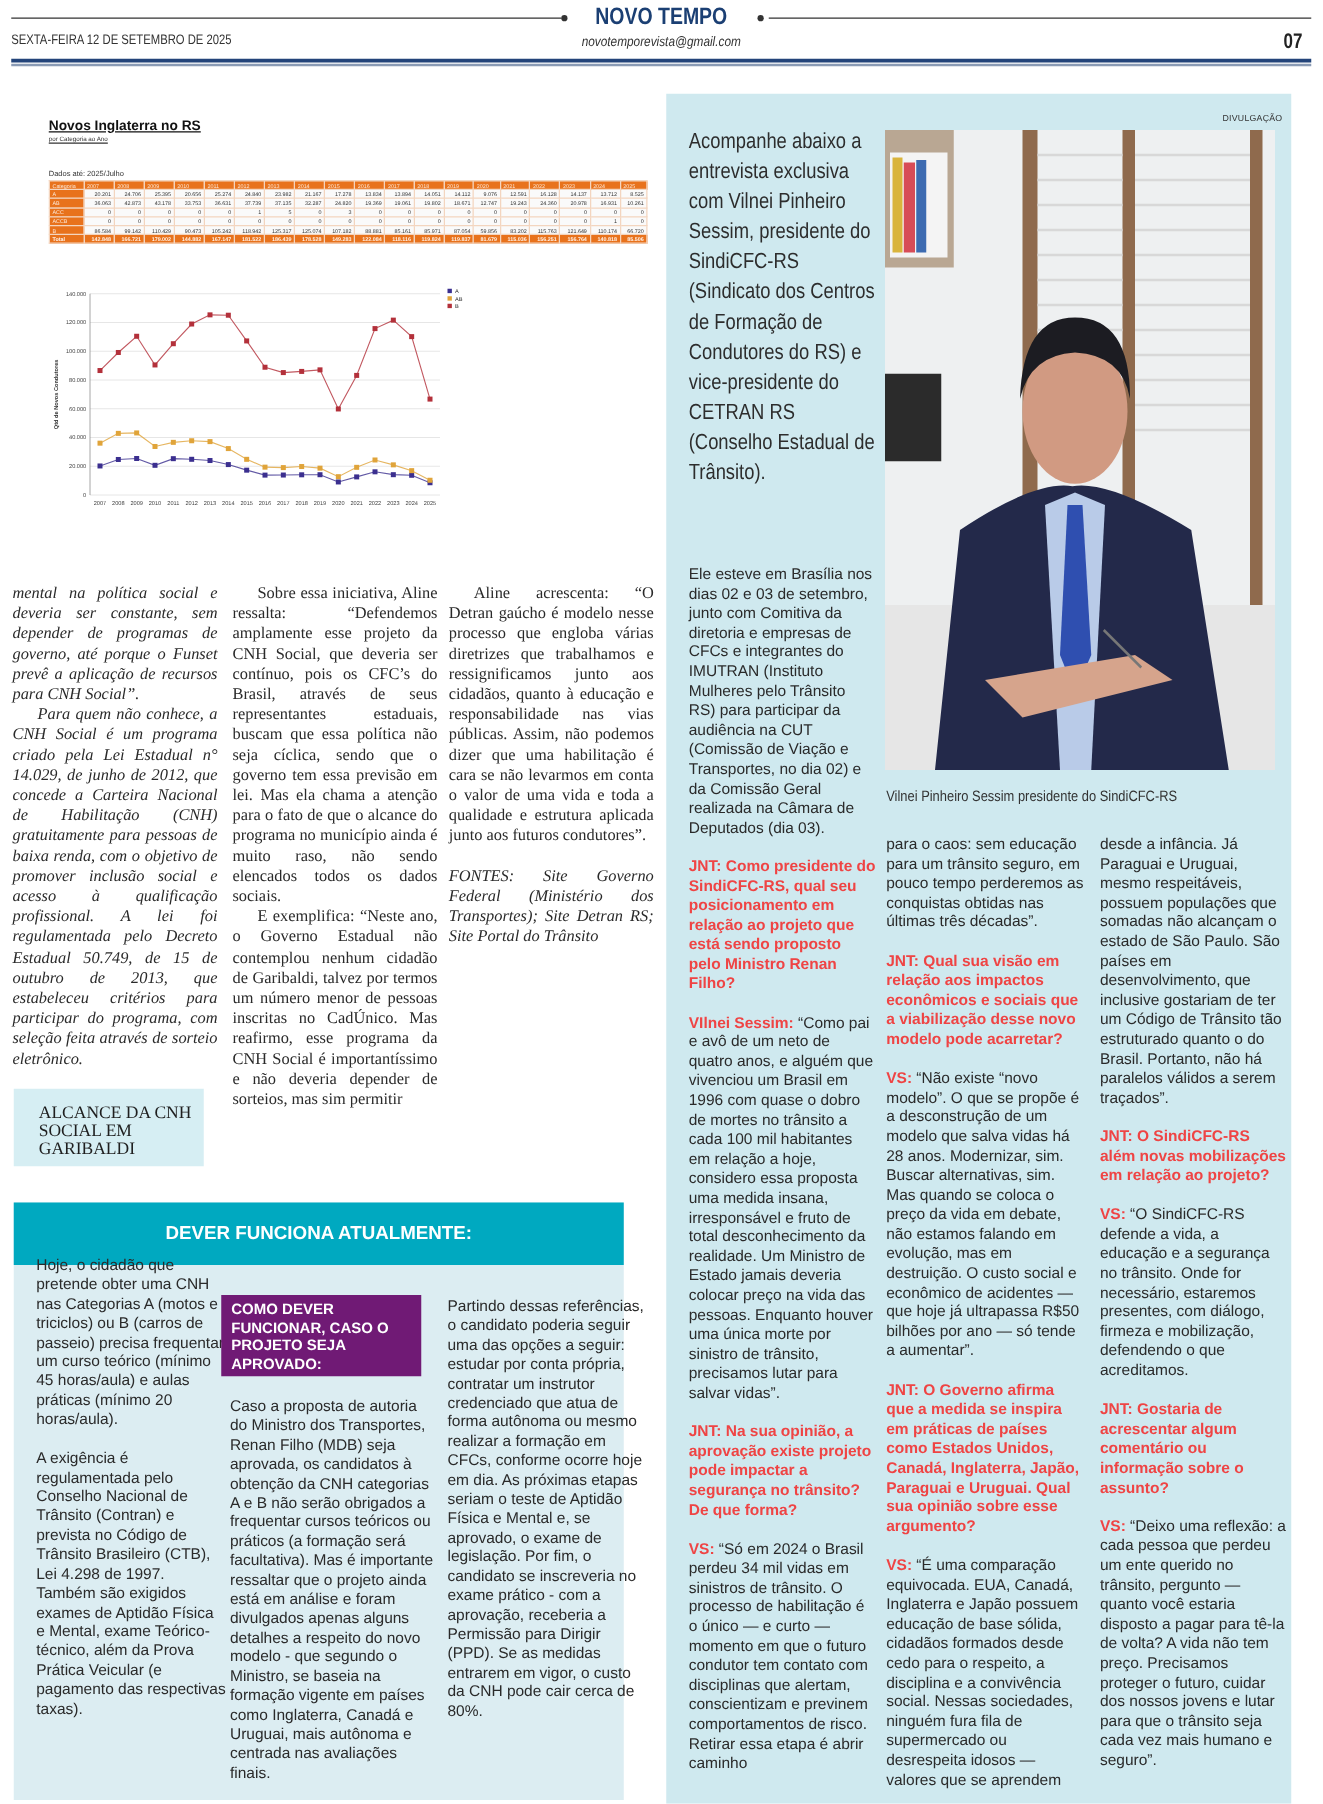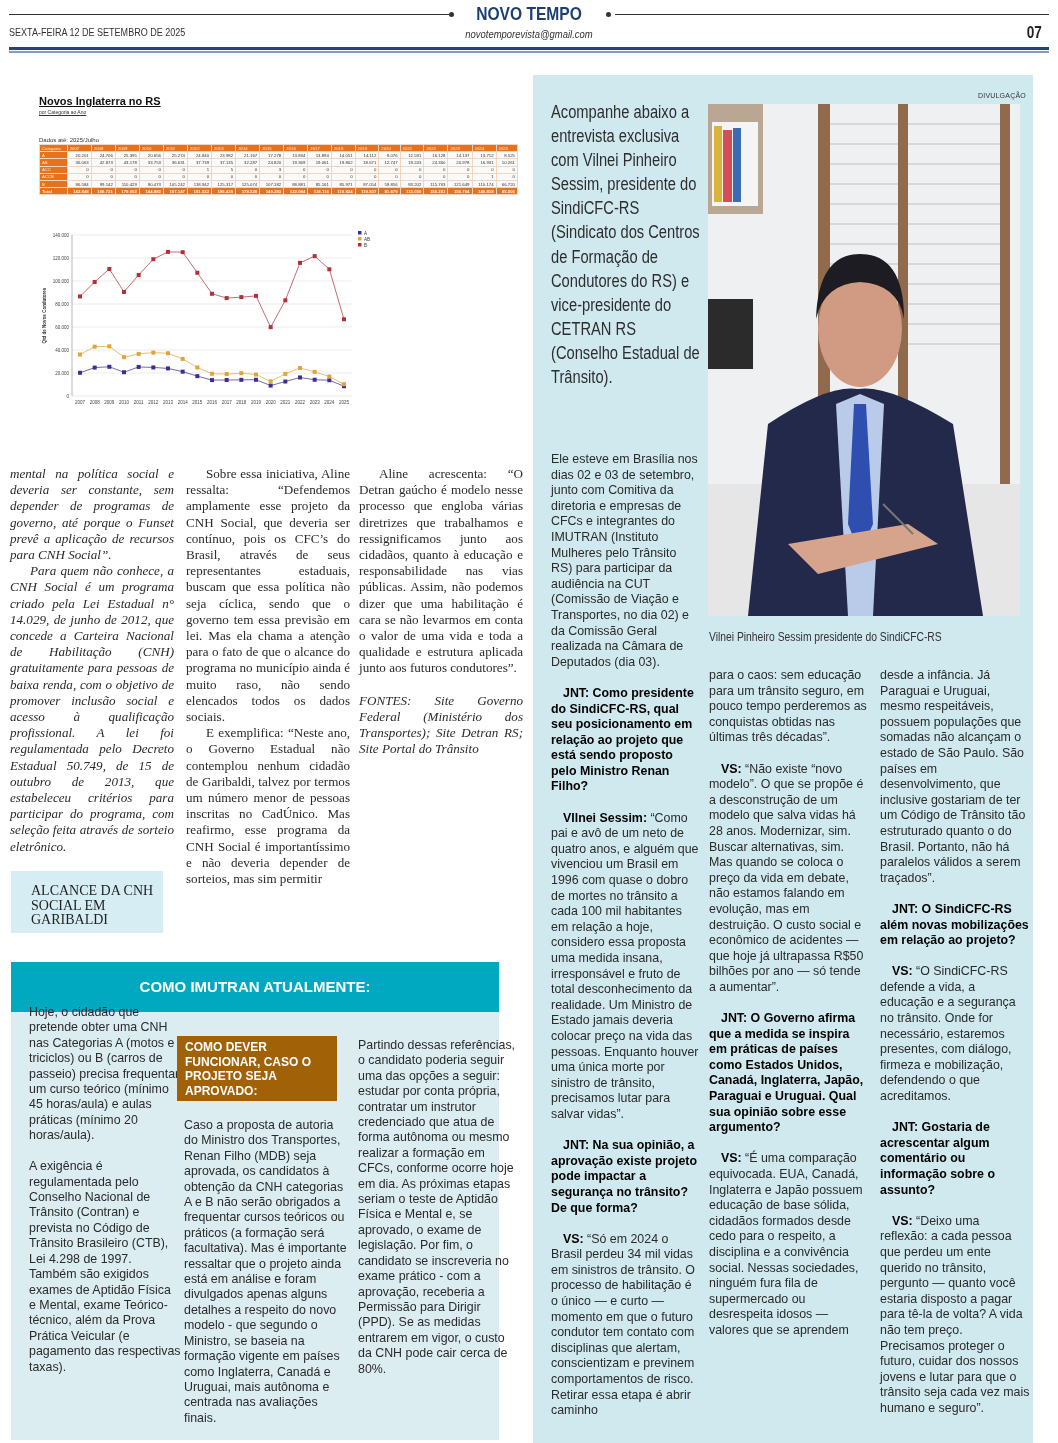--- a/index.html
+++ b/index.html
@@ -45,30 +45,30 @@
   
   .panel { position: absolute; left: 533px; top: 75px; width: 500px; height: 1368px; background: #cfe9ef; }
   .intro { position: absolute; left: 551px; top: 100px; width: 150px; font-size: 17.5px; line-height: 24.1px; color: #2d2d2d;
     transform: scaleX(0.84); transform-origin: left; width: 180px; }
   .credit { position: absolute; left: 978px; top: 92px; font-size: 7px; color: #333; letter-spacing: 0.2px; }
   .photo { position: absolute; left: 708px; top: 104px; width: 312px; height: 512px; overflow: hidden; background: #e8ecee; }
   .caption { position: absolute; left: 709px; top: 630px; font-size: 12px; color: #333; transform: scaleX(0.86); transform-origin: left; white-space: nowrap; }
 
   .sans { position: absolute; font-family: "Liberation Sans", sans-serif; font-size: 12.4px; line-height: 15.6px; color: #2a2a2a; }
   .sans p { margin-bottom: 15.6px; }
-  .sans b { color: #000000; margin-left: 12px; }
+  .sans b { color: #ef4444; }
   .r1 { left: 551px; top: 452px; width: 150px; }
   .r2 { left: 709px; top: 668px; width: 158px; }
   .r3 { left: 880px; top: 668px; width: 150px; }
 
   
   .box { position: absolute; left: 11px; top: 962px; width: 488px; height: 478px; background: #dcedf2; }
   .box-head { position: absolute; left: 11px; top: 962px; width: 488px; height: 50px; background: #00a9c0; color: #fff;
     font-weight: bold; font-size: 15px; text-align: center; line-height: 50px; }
-  .sub-head { position: absolute; left: 177px; top: 1036px; width: 160px; height: 65px; background: #a16207; color: #fff;
+  .sub-head { position: absolute; left: 177px; top: 1036px; width: 160px; height: 65px; background: #701a75; color: #fff;
     font-weight: bold; font-size: 12px; line-height: 14.5px; padding: 4px 8px; text-transform: uppercase; }
   .b1 { left: 29px; top: 1005px; width: 152px; font-size: 12.4px; line-height: 15.4px; }
   .b2 { left: 184px; top: 1118px; width: 163px; font-size: 12.4px; line-height: 15.4px; }
   .b3 { left: 358px; top: 1038px; width: 160px; font-size: 12.4px; line-height: 15.4px; }
 </style>
 </head>
 <body>
 
 <div class="hdr-line" style="left:9px;width:440px;"></div>
 <div class="hdr-dot" style="left:449px;"></div>
@@ -417,34 +417,35 @@
 
 <div class="sans r1" id="iv-col1">
     <p><span>Ele esteve em Brasília nos dias 02 e 03 de setembro, junto com Comitiva da diretoria e empresas de CFCs e integrantes do IMUTRAN (Instituto Mulheres pelo Trânsito RS) para participar da audiência na CUT (Comissão de Viação e Transportes, no dia 02) e da Comissão Geral realizada na Câmara de Deputados (dia 03).</span></p>
     <p><b>JNT: Como presidente do SindiCFC-RS, qual seu posicionamento em relação ao projeto que está sendo proposto pelo Ministro Renan Filho?</b></p>
     <p><b>VIlnei Sessim:</b><span> “Como pai e avô de um neto de quatro anos, e alguém que vivenciou um Brasil em 1996 com quase o dobro de mortes no trânsito a cada 100 mil habitantes em relação a hoje, considero essa proposta uma medida insana, irresponsável e fruto de total desconhecimento da realidade. Um Ministro de Estado jamais deveria colocar preço na vida das pessoas. Enquanto houver uma única morte por sinistro de trânsito, precisamos lutar para salvar vidas”.</span></p>
     <p><b>JNT: Na sua opinião, a aprovação existe projeto pode impactar a segurança no trânsito? De que forma?</b></p>
     <p><b>VS:</b><span> “Só em 2024 o Brasil perdeu 34 mil vidas em sinistros de trânsito. O processo de habilitação é o único — e curto — momento em que o futuro condutor tem contato com disciplinas que alertam, conscientizam e previnem comportamentos de risco. Retirar essa etapa é abrir caminho</span></p>
   </div>
 <div class="sans r2" id="iv-col2">
     <p><span>para o caos: sem educação para um trânsito seguro, em pouco tempo perderemos as conquistas obtidas nas últimas três décadas”.</span></p>
+    <p><b>JNT: Qual sua visão em relação aos impactos econômicos e sociais que a viabilização desse novo modelo pode acarretar?</b></p>
     <p><b>VS:</b><span> “Não existe “novo modelo”. O que se propõe é a desconstrução de um modelo que salva vidas há 28 anos. Modernizar, sim. Buscar alternativas, sim. Mas quando se coloca o preço da vida em debate, não estamos falando em evolução, mas em destruição. O custo social e econômico de acidentes — que hoje já ultrapassa R$50 bilhões por ano — só tende a aumentar”.</span></p>
     <p><b>JNT: O Governo afirma que a medida se inspira em práticas de países como Estados Unidos, Canadá, Inglaterra, Japão, Paraguai e Uruguai. Qual sua opinião sobre esse argumento?</b></p>
     <p><b>VS:</b><span> “É uma comparação equivocada. EUA, Canadá, Inglaterra e Japão possuem educação de base sólida, cidadãos formados desde cedo para o respeito, a disciplina e a convivência social. Nessas sociedades, ninguém fura fila de supermercado ou desrespeita idosos — valores que se aprendem</span></p>
   </div>
 <div class="sans r3" id="iv-col3">
     <p><span>desde a infância. Já Paraguai e Uruguai, mesmo respeitáveis, possuem populações que somadas não alcançam o estado de São Paulo. São países em desenvolvimento, que inclusive gostariam de ter um Código de Trânsito tão estruturado quanto o do Brasil. Portanto, não há paralelos válidos a serem traçados”.</span></p>
     <p><b>JNT: O SindiCFC-RS além novas mobilizações em relação ao projeto?</b></p>
     <p><b>VS:</b><span> “O SindiCFC-RS defende a vida, a educação e a segurança no trânsito. Onde for necessário, estaremos presentes, com diálogo, firmeza e mobilização, defendendo o que acreditamos.</span></p>
     <p><b>JNT: Gostaria de acrescentar algum comentário ou informação sobre o assunto?</b></p>
     <p><b>VS:</b><span> “Deixo uma reflexão: a cada pessoa que perdeu um ente querido no trânsito, pergunto — quanto você estaria disposto a pagar para tê-la de volta? A vida não tem preço. Precisamos proteger o futuro, cuidar dos nossos jovens e lutar para que o trânsito seja cada vez mais humano e seguro”.</span></p>
   </div>
 
 <div class="box"></div>
-<div class="box-head">COMO IMUTRAN ATUALMENTE:</div>
+<div class="box-head">DEVER FUNCIONA ATUALMENTE:</div>
 <div class="sans b1">
   <p>Hoje, o cidadão que pretende obter uma CNH nas Categorias A (motos e triciclos) ou B (carros de passeio) precisa frequentar um curso teórico (mínimo 45 horas/aula) e aulas práticas (mínimo 20 horas/aula).</p>
   <p>A exigência é regulamentada pelo Conselho Nacional de Trânsito (Contran) e prevista no Código de Trânsito Brasileiro (CTB), Lei 4.298 de 1997. Também são exigidos exames de Aptidão Física e Mental, exame Teórico-técnico, além da Prova Prática Veicular (e pagamento das respectivas taxas).</p>
 </div>
 <div class="sub-head">COMO DEVER FUNCIONAR, CASO O PROJETO SEJA APROVADO:</div>
 <div class="sans b2">
   <p>Caso a proposta de autoria do Ministro dos Transportes, Renan Filho (MDB) seja aprovada, os candidatos à obtenção da CNH categorias A e B não serão obrigados a frequentar cursos teóricos ou práticos (a formação será facultativa). Mas é importante ressaltar que o projeto ainda está em análise e foram divulgados apenas alguns detalhes a respeito do novo modelo - que segundo o Ministro, se baseia na formação vigente em países como Inglaterra, Canadá e Uruguai, mais autônoma e centrada nas avaliações finais.</p>
 </div>
 <div class="sans b3">
   <p>Partindo dessas referências, o candidato poderia seguir uma das opções a seguir: estudar por conta própria, contratar um instrutor credenciado que atua de forma autônoma ou mesmo realizar a formação em CFCs, conforme ocorre hoje em dia. As próximas etapas seriam o teste de Aptidão Física e Mental e, se aprovado, o exame de legislação. Por fim, o candidato se inscreveria no exame prático - com a aprovação, receberia a Permissão para Dirigir (PPD). Se as medidas entrarem em vigor, o custo da CNH pode cair cerca de 80%.</p>

